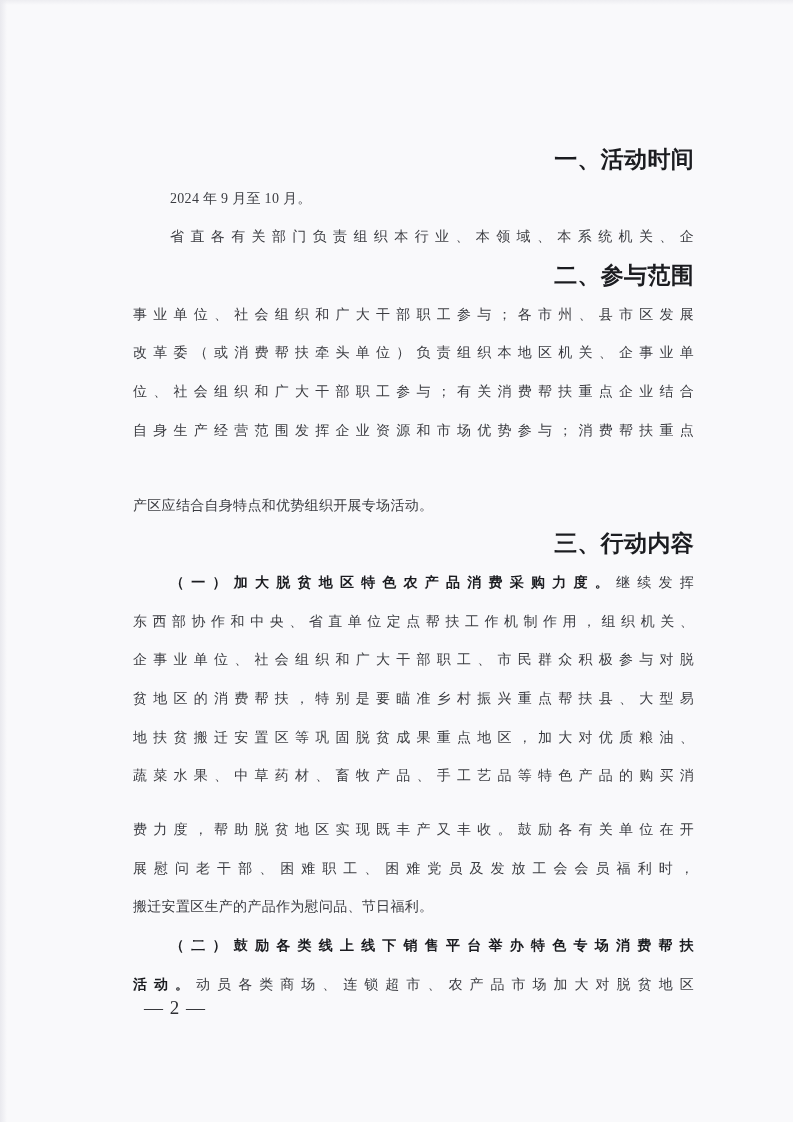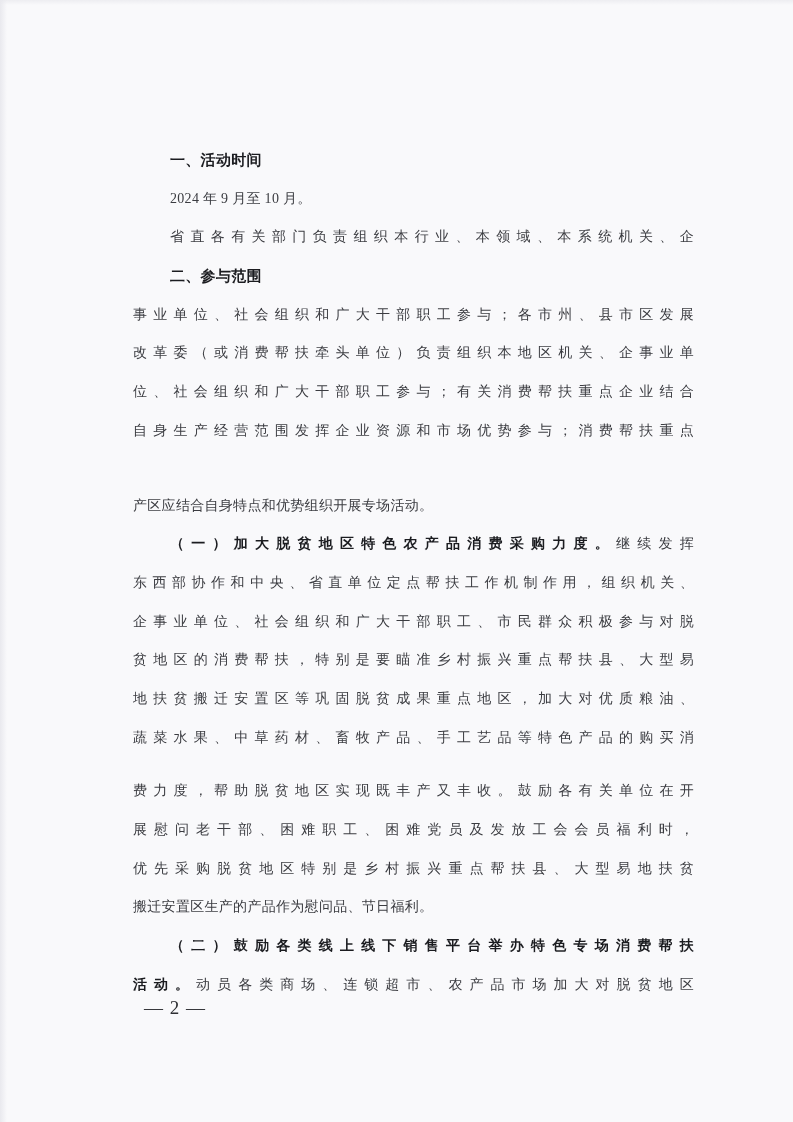--- a/index.html
+++ b/index.html
@@ -40,22 +40,23 @@
     color:var(--body-text);
     white-space:normal;
   }
   .line.justify{
     text-align:justify;
     text-align-last:justify;
   }
   .line.heading{
     font-family:Liberation Serif, serif;
     font-weight:700;
-    font-size:15px;
+    font-size:23px;
     color:var(--bold-text);
+    text-align:right;
   }
   .line .b{
     font-weight:700;
     color:var(--bold-text);
   }
   .line .r{
     font-weight:400;
   }
   .page-number{
     position:absolute;
@@ -76,28 +77,28 @@
   <div class="doc-text">
       <div class="line heading" style="padding-left: 37px;"><span class="b">一、活动时间</span></div>
       <div class="line body" style="padding-left: 37px;"><span class="r">2024 年 9 月至 10 月。</span></div>
       <div class="line body justify" style="padding-left: 37px;"><span class="r">省直各有关部门负责组织本行业、本领域、本系统机关、企</span></div>
       <div class="line heading" style="padding-left: 37px;"><span class="b">二、参与范围</span></div>
       <div class="line body justify" style="padding-left: 0px;"><span class="r">事业单位、社会组织和广大干部职工参与；各市州、县市区发展</span></div>
       <div class="line body justify" style="padding-left: 0px;"><span class="r">改革委（或消费帮扶牵头单位）负责组织本地区机关、企事业单</span></div>
       <div class="line body justify" style="padding-left: 0px;"><span class="r">位、社会组织和广大干部职工参与；有关消费帮扶重点企业结合</span></div>
       <div class="line body justify" style="padding-left: 0px;"><span class="r">自身生产经营范围发挥企业资源和市场优势参与；消费帮扶重点</span></div>
       <div class="line body" style="padding-left: 0px; margin-top: 36px;"><span class="r">产区应结合自身特点和优势组织开展专场活动。</span></div>
+      <div class="line heading" style="padding-left: 37px;"><span class="b">三、行动内容</span></div>
       <div class="line body justify" style="padding-left: 37px;"><span class="b">（一）加大脱贫地区特色农产品消费采购力度。</span><span class="r">继续发挥</span></div>
       <div class="line body justify" style="padding-left: 0px;"><span class="r">东西部协作和中央、省直单位定点帮扶工作机制作用，组织机关、</span></div>
       <div class="line body justify" style="padding-left: 0px;"><span class="r">企事业单位、社会组织和广大干部职工、市民群众积极参与对脱</span></div>
       <div class="line body justify" style="padding-left: 0px;"><span class="r">贫地区的消费帮扶，特别是要瞄准乡村振兴重点帮扶县、大型易</span></div>
       <div class="line body justify" style="padding-left: 0px;"><span class="r">地扶贫搬迁安置区等巩固脱贫成果重点地区，加大对优质粮油、</span></div>
       <div class="line body justify" style="padding-left: 0px;"><span class="r">蔬菜水果、中草药材、畜牧产品、手工艺品等特色产品的购买消</span></div>
       <div class="line body justify" style="padding-left: 0px; margin-top: 15px;"><span class="r">费力度，帮助脱贫地区实现既丰产又丰收。鼓励各有关单位在开</span></div>
       <div class="line body justify" style="padding-left: 0px;"><span class="r">展慰问老干部、困难职工、困难党员及发放工会会员福利时，</span></div>
-      <div class="line body justify" style="padding-left: 0px;"><span class="r">优先采购脱贫地区特别是乡村振兴重点帮扶县、大型易地扶贫</span></div>
       <div class="line body" style="padding-left: 0px;"><span class="r">搬迁安置区生产的产品作为慰问品、节日福利。</span></div>
       <div class="line body justify" style="padding-left: 37px;"><span class="b">（二）鼓励各类线上线下销售平台举办特色专场消费帮扶</span></div>
       <div class="line body justify" style="padding-left: 0px;"><span class="b">活动。</span><span class="r">动员各类商场、连锁超市、农产品市场加大对脱贫地区</span></div>
     </div>
 
   <div class="page-number">— 2 —</div>
 </div>
 
 </body></html>

